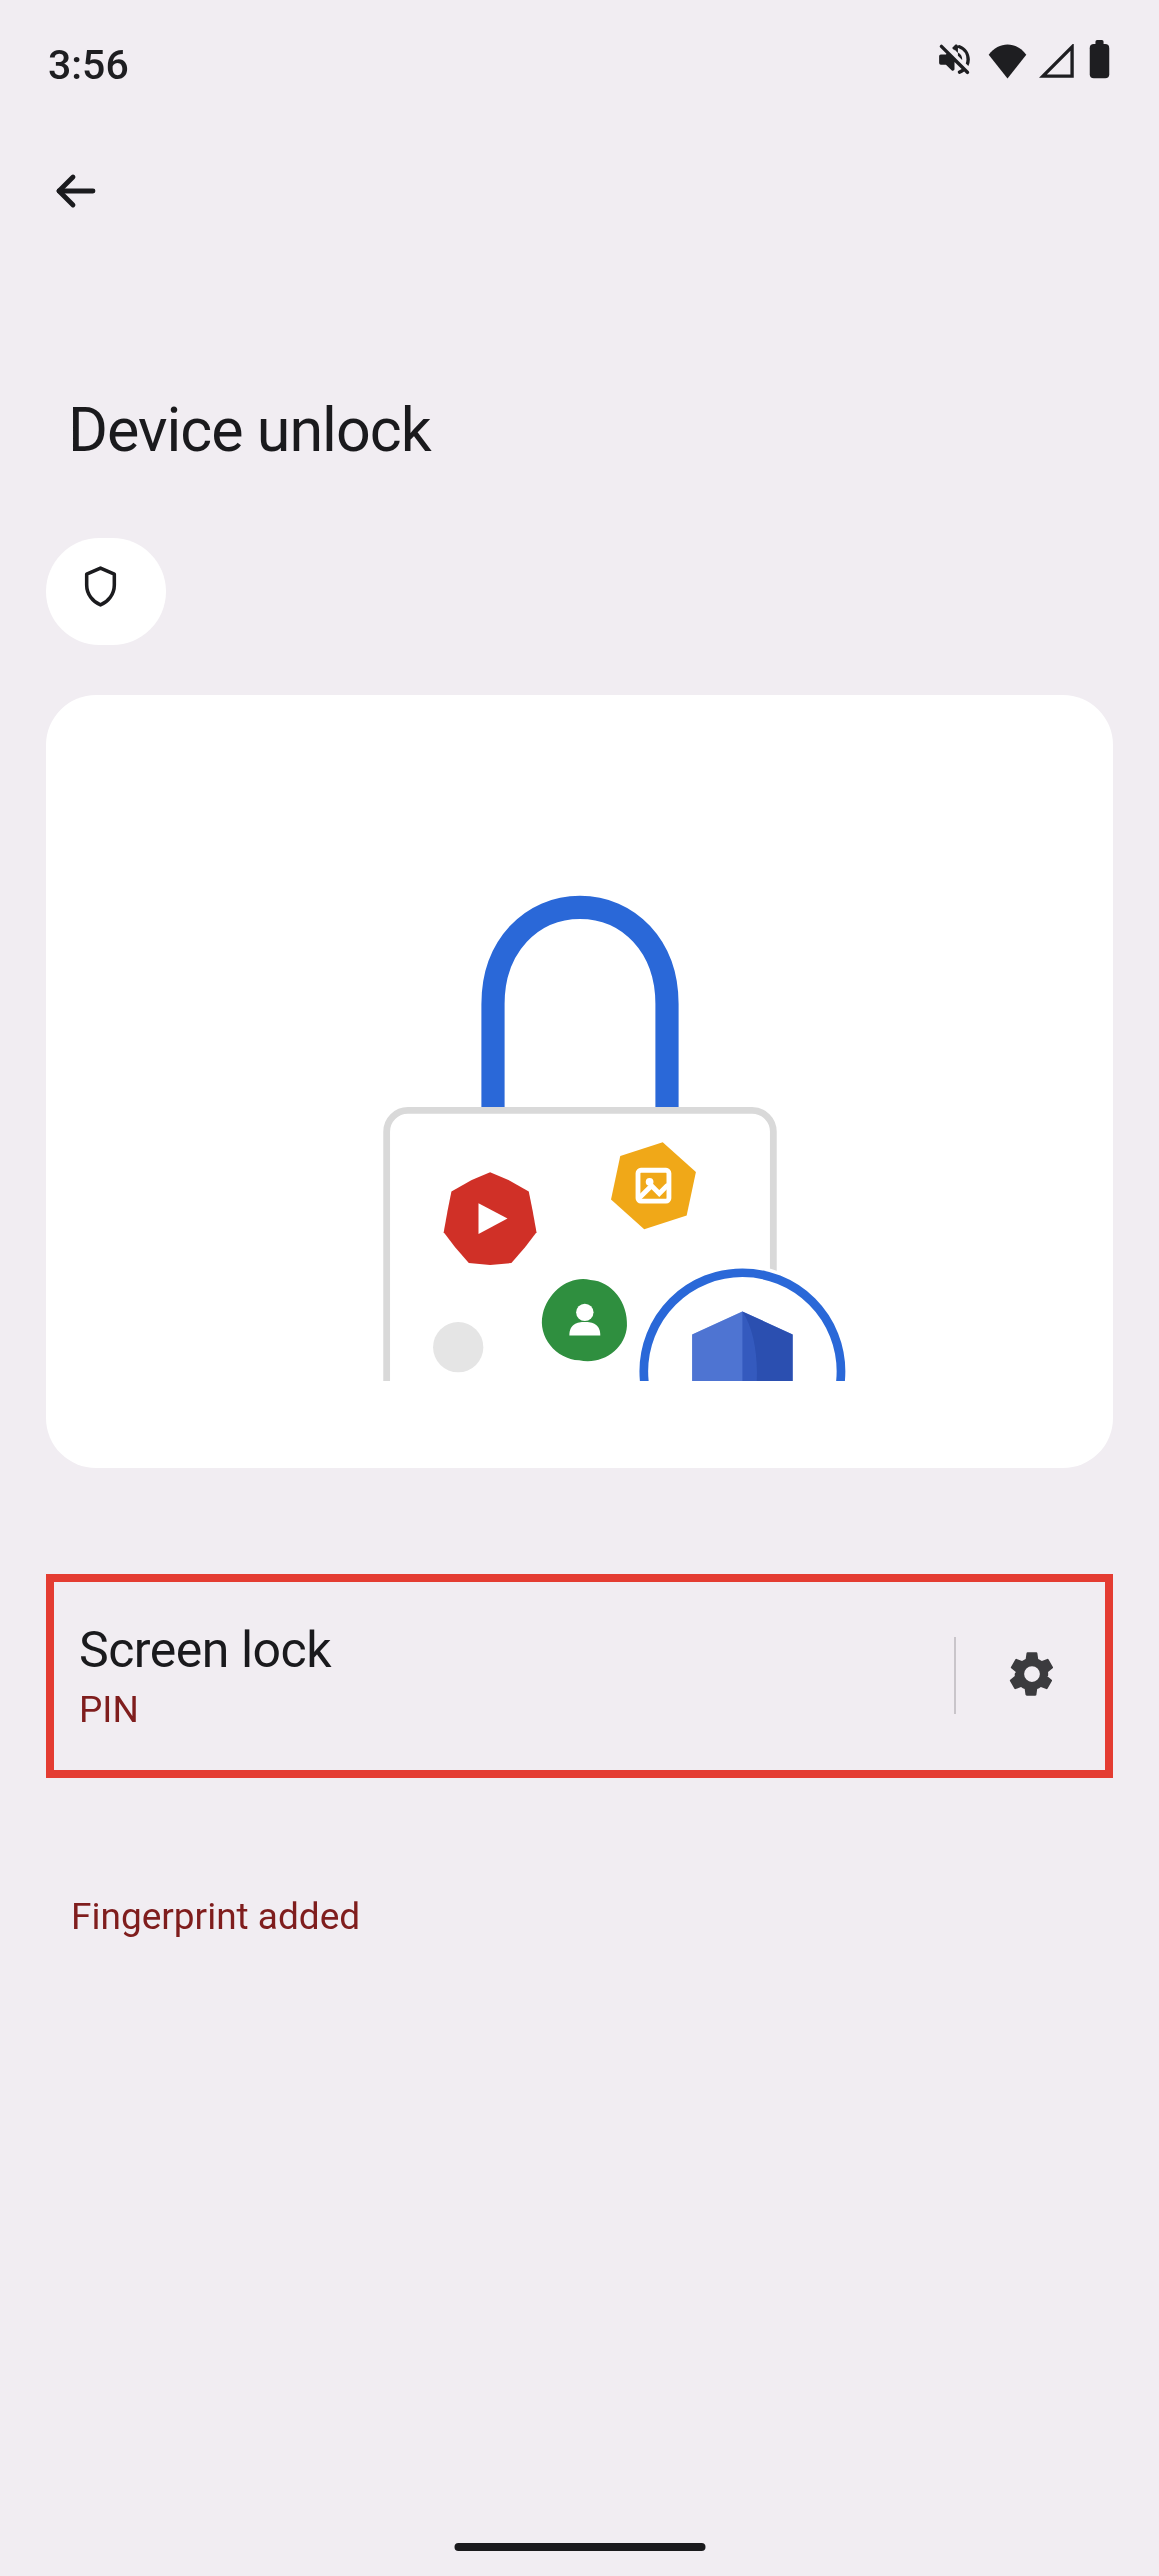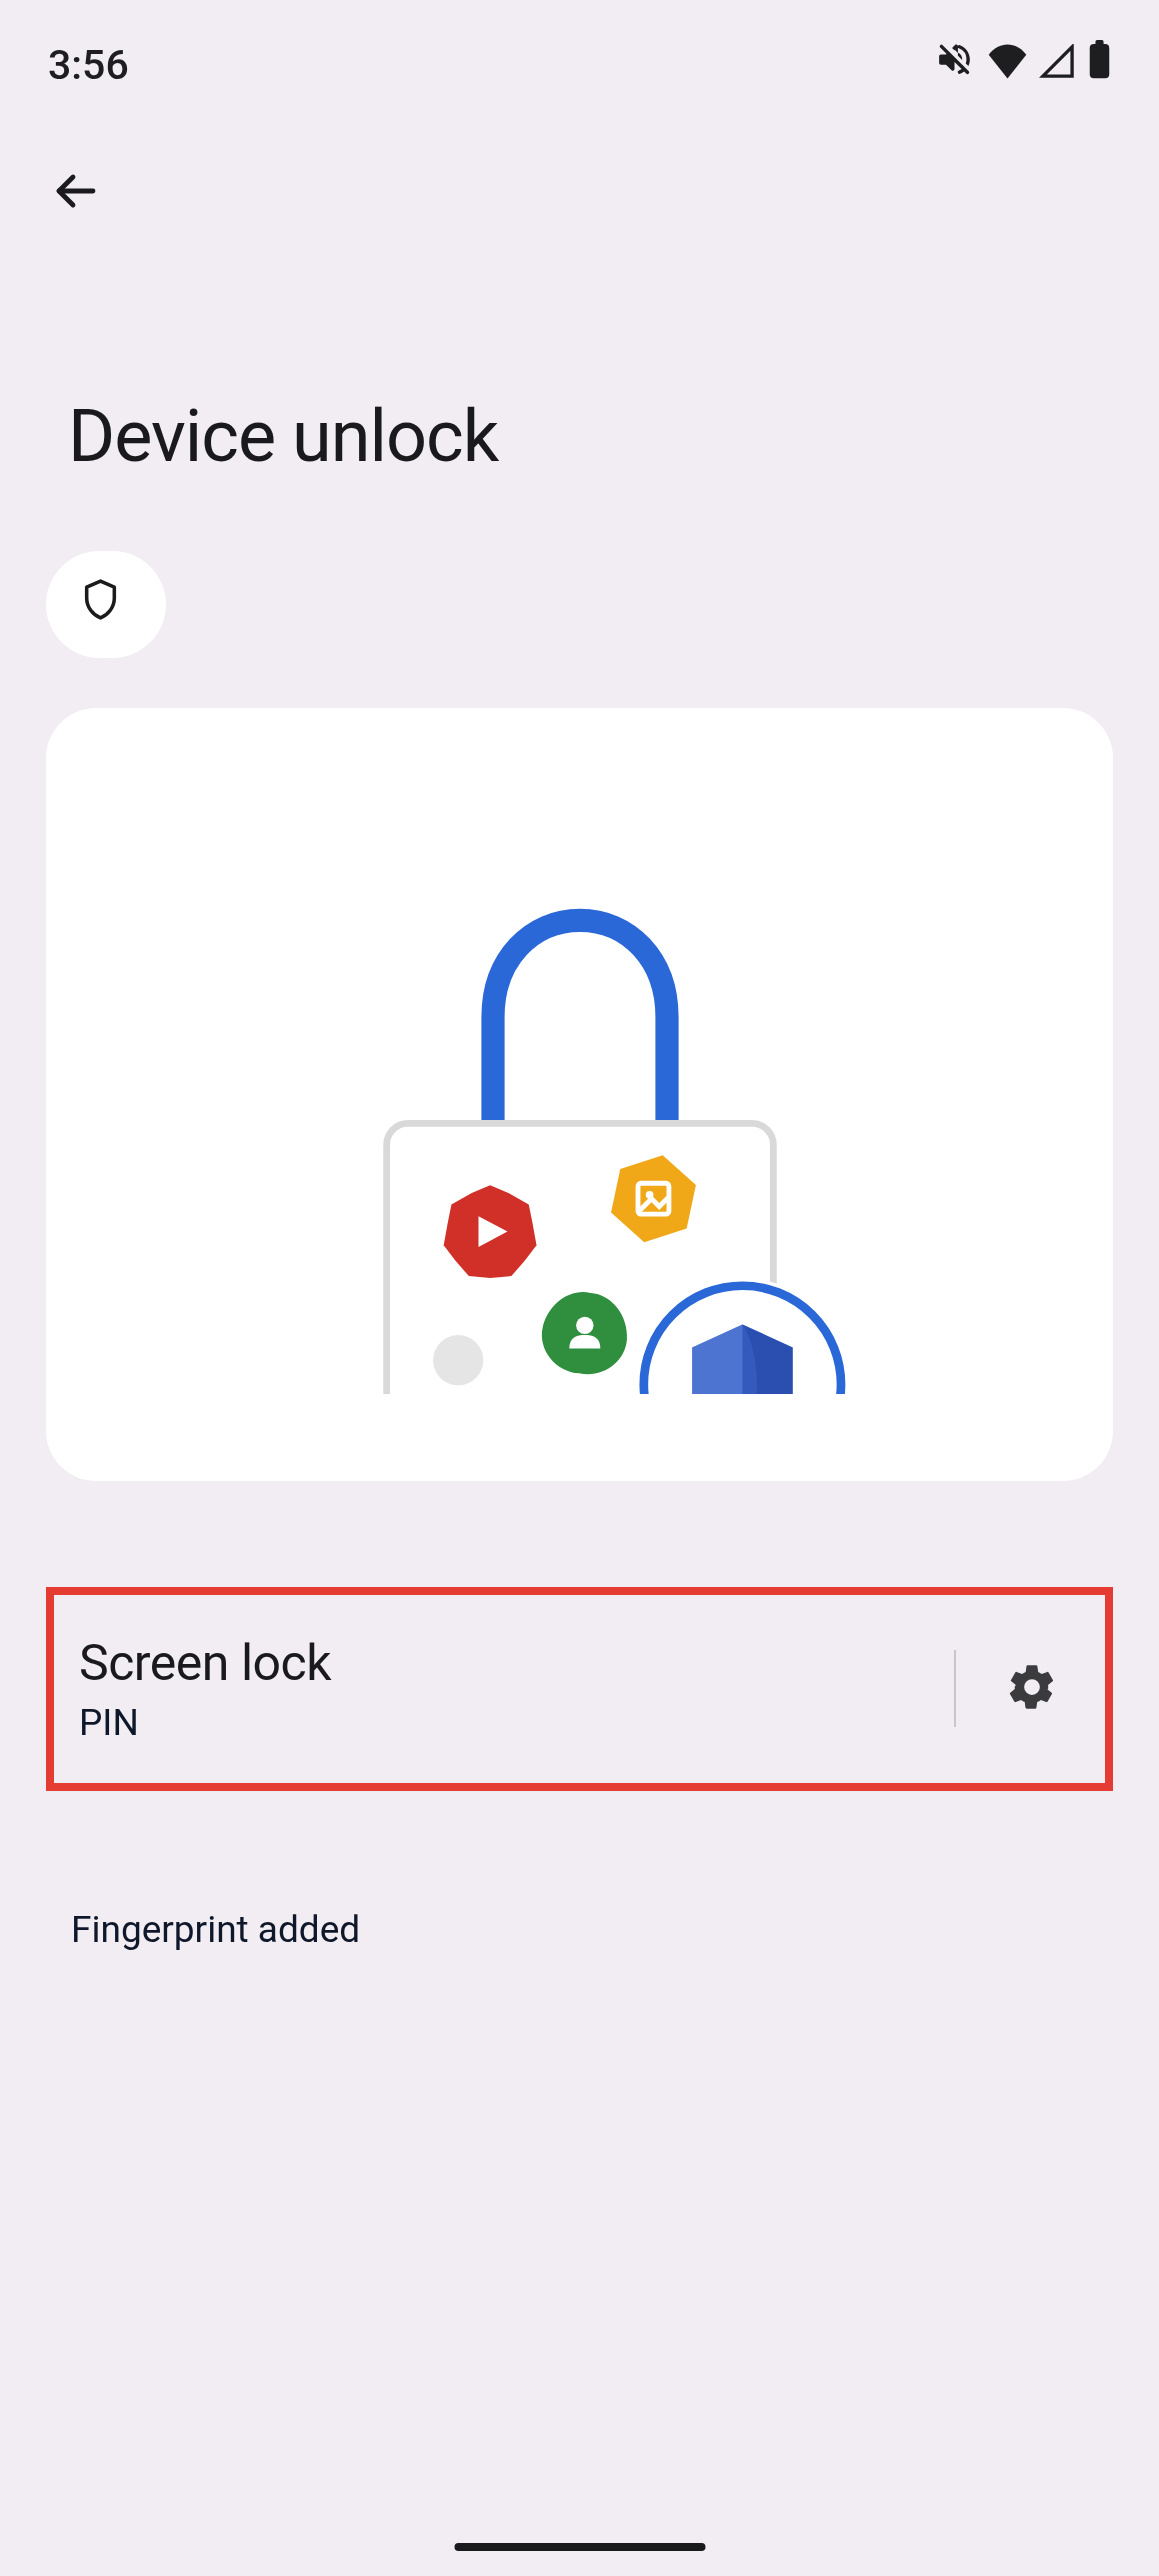--- a/index.html
+++ b/index.html
@@ -38,21 +38,21 @@
       width: 54px;
       height: 54px;
       display: flex;
       align-items: center;
       justify-content: center;
       background: transparent;
       border: none;
       cursor: pointer;
     }
     .page-title {
-      font-size: 72px;
+      font-size: 61px;
       font-weight: 400;
       padding: 155px 68px 39px 68px;
       letter-spacing: -1px;
       color: #1a1a1d;
     }
     .chip {
       display: inline-flex;
       align-items: center;
       gap: 23px;
       background: #ffffff;
@@ -89,21 +89,21 @@
       flex: 1;
     }
     .list-title {
       font-size: 50px;
       font-weight: 400;
       color: #1a1a1d;
       letter-spacing: -0.5px;
     }
     .list-sub {
       font-size: 37px;
-      color: #0f172a;
+      color: #7f1d1d;
       margin-top: 9.7px;
       font-weight: 400;
     }
     .vdiv {
       width: 1.9px;
       height: 77px;
       background: #c9c5ca;
     }
     .gear-btn {
       width: 97px;

